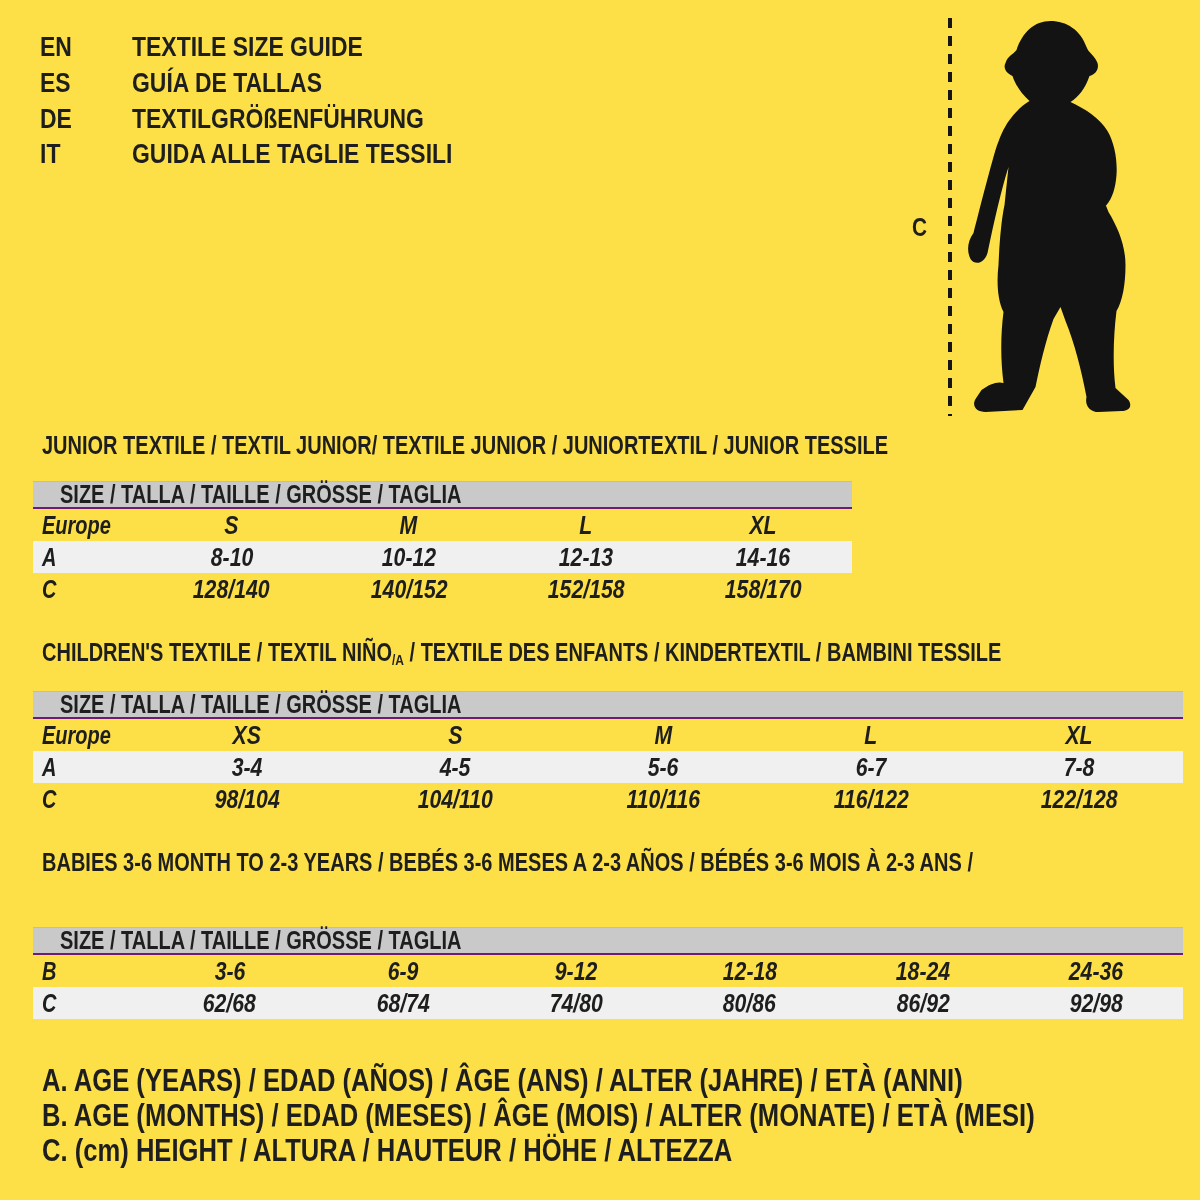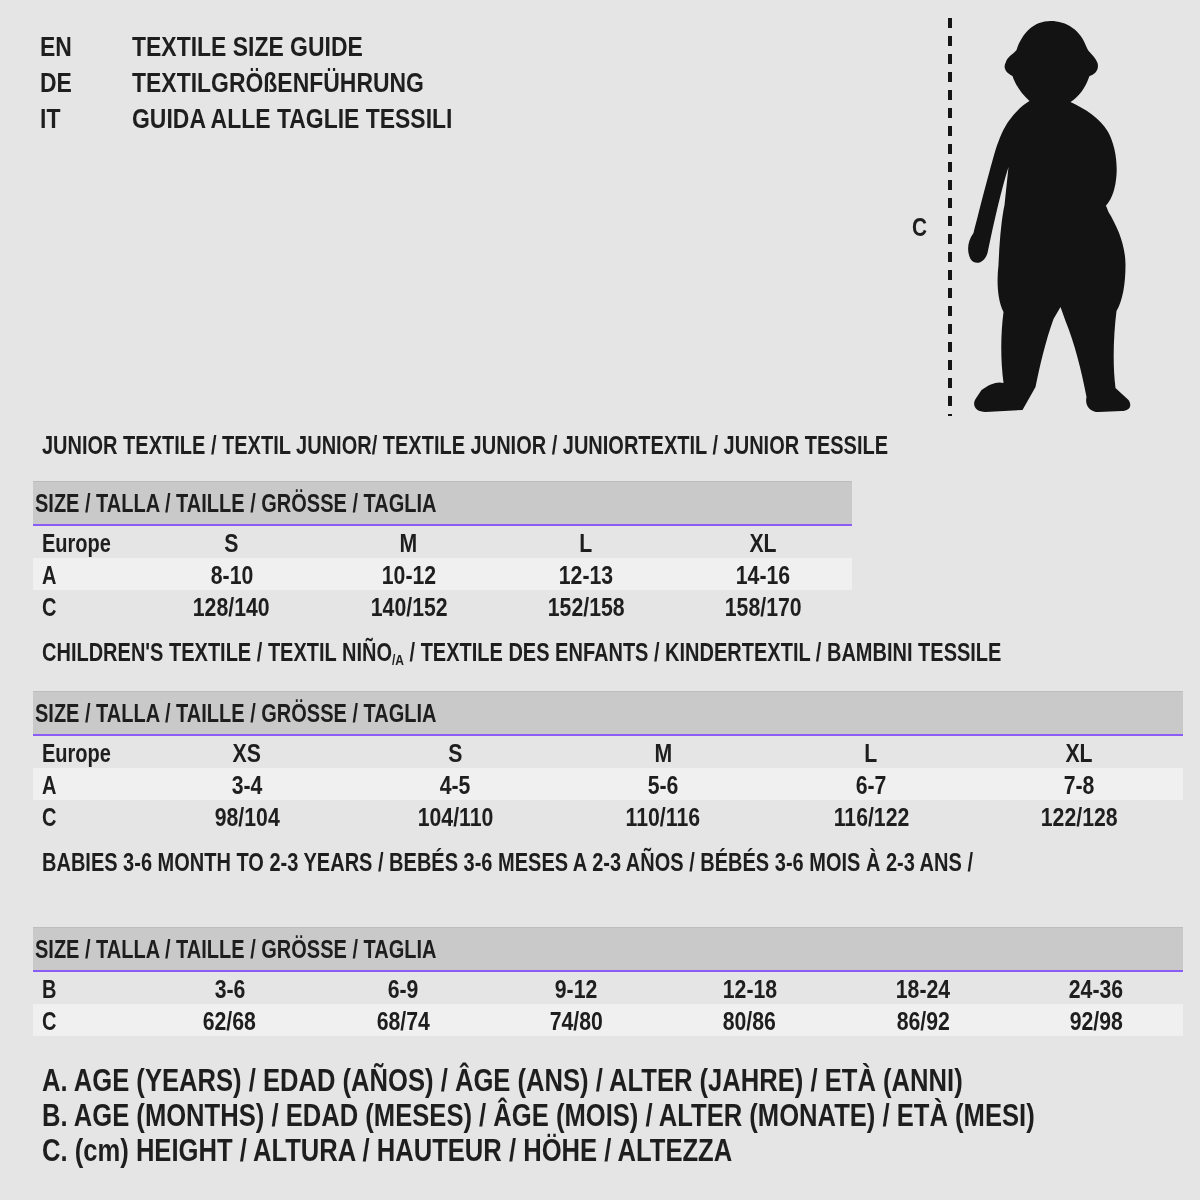--- a/index.html
+++ b/index.html
@@ -1,20 +1,20 @@
 <!DOCTYPE html>
 <html><head>
 <meta charset="utf-8">
 <style>
   html, body { margin:0; padding:0; }
   body {
     width:1200px; height:1200px; background:#ffffff; overflow:hidden;
     font-family:"Liberation Sans", sans-serif; font-weight:700; color:#1e1e1e;
   }
-  #canvas { position:relative; width:1200px; height:1200px; background:#e5e5e5; }
+  #canvas { position:relative; width:1200px; height:1200px; background:#fde047; }
 
   
   .cx  { display:inline-block; transform:scaleX(0.80); transform-origin:0 50%; white-space:nowrap; }
   .cxc { display:inline-block; transform:scaleX(0.85); transform-origin:50% 50%; white-space:nowrap; }
 
   
   .lang-block { position:absolute; left:40px; top:30px; }
   .lang-row { display:flex; height:35.7px; align-items:center; font-size:27px; }
   .lang-code { width:92px; flex:0 0 auto; }
   .lang-title { flex:0 0 auto; }
@@ -28,41 +28,45 @@
   
   .heading { position:absolute; left:42px; font-size:25px; line-height:25px; }
   .sub { font-size:15px; vertical-align:-4px; }
 
   
   .size-table { position:absolute; left:33px; }
   .t-junior   { top:481px; width:819px; }
   .t-children { top:691px; width:1150px; }
   .t-babies   { top:927px; width:1150px; }
   .bar {
-    height:45px; box-sizing:border-box; background:#c9c9c9;
-    border-top:1px solid #bdbdbd; border-bottom:2px solid #8b5cf6;
-    display:flex; align-items:center; padding-left:2px; font-size:25px;
+    height:28px; box-sizing:border-box; background:#c9c9c9;
+    border-top:1px solid #bdbdbd; border-bottom:2px solid #701a75;
+    display:flex; align-items:center; padding-left:27px; font-size:25px;
   }
-  .trow { height:32px; display:flex; align-items:flex-end; font-size:25px; }
+  .trow { height:32px; display:flex; align-items:center; font-size:25px;font-style:italic; }
   .trow.alt { background:#f0f0f0; }
   .lbl { width:110px; flex:0 0 auto; box-sizing:border-box; padding-left:9px; text-align:left; }
   .cell { flex:1 1 0; text-align:center; }
 
   
   .legend-line { position:absolute; left:42px; font-size:32px; line-height:24px; }
 </style>
 </head>
 <body>
 
 <div id="canvas">
 
   <div class="lang-block">
     <div class="lang-row">
       <span class="lang-code"><span class="cx">EN</span></span>
       <span class="lang-title cx">TEXTILE SIZE GUIDE</span>
+    </div>
+    <div class="lang-row">
+      <span class="lang-code"><span class="cx">ES</span></span>
+      <span class="lang-title cx">GUÍA DE TALLAS</span>
     </div>
     <div class="lang-row">
       <span class="lang-code"><span class="cx">DE</span></span>
       <span class="lang-title cx">TEXTILGRÖßENFÜHRUNG</span>
     </div>
     <div class="lang-row">
       <span class="lang-code"><span class="cx">IT</span></span>
       <span class="lang-title cx">GUIDA ALLE TAGLIE TESSILI</span>
     </div>
   </div>

